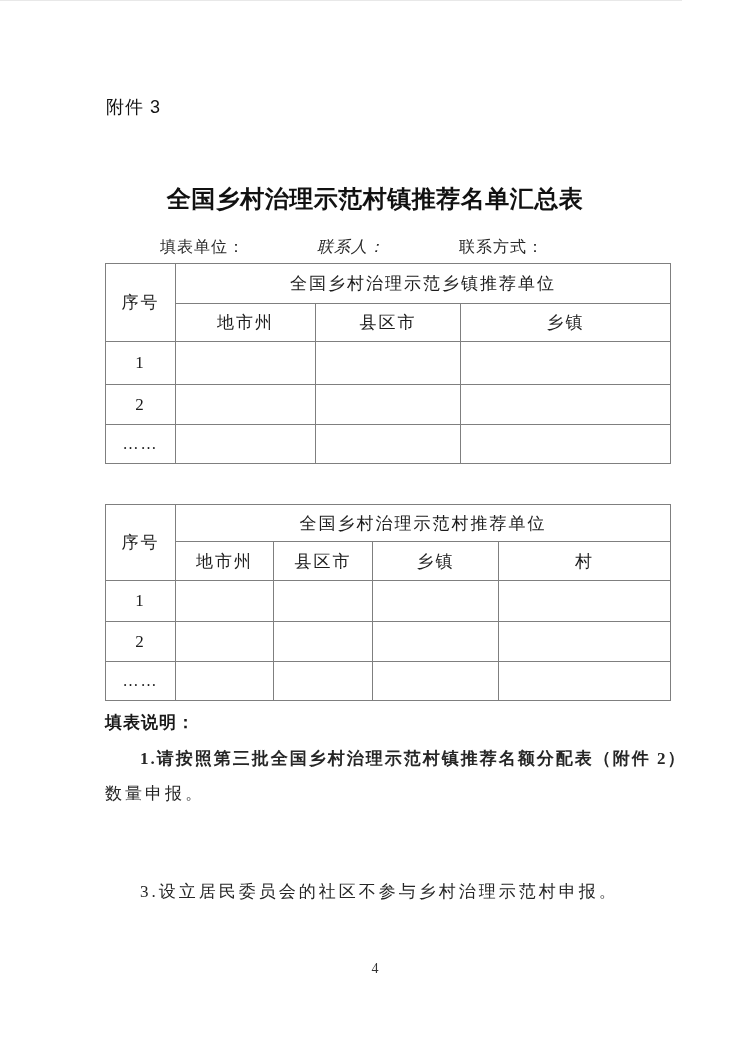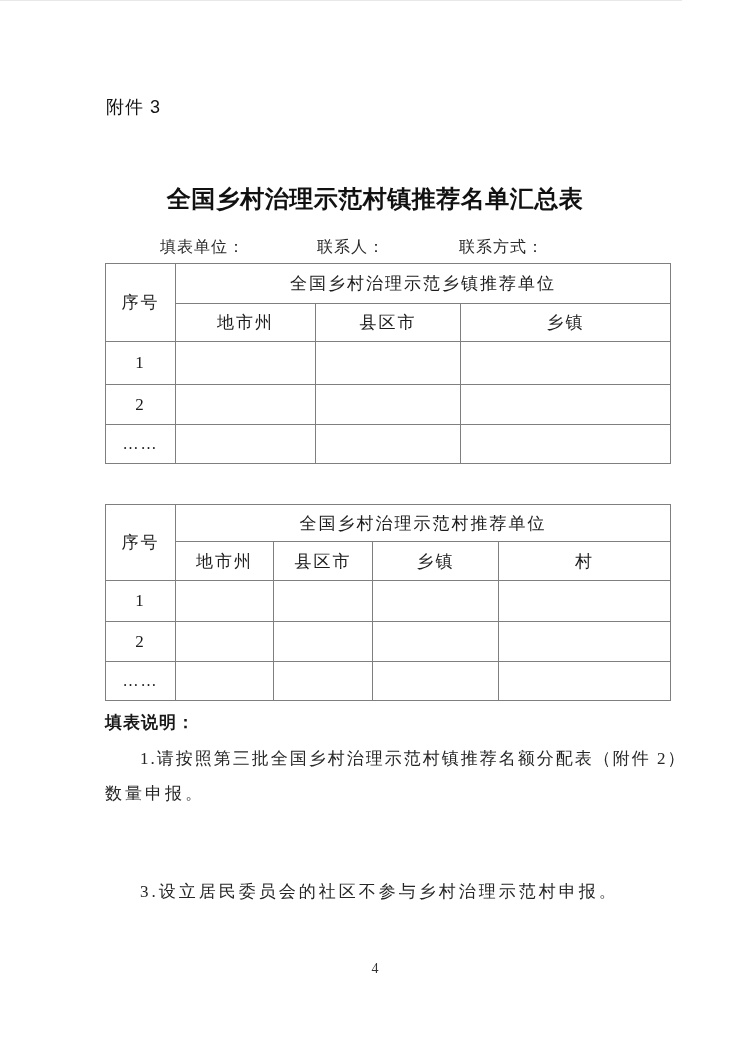--- a/index.html
+++ b/index.html
@@ -33,21 +33,21 @@
     text-align: center;
     font-size: 24px;
     font-weight: bold;
     letter-spacing: 0.5px;
     color: #111111;
   }
 
   .form-info { position: absolute; top: 236px; left: 0; width: 750px; height: 22px; font-size: 16px; color: #2a2a2a; }
   .form-info .fi { position: absolute; top: 0; letter-spacing: 1px; margin-left: 48px; }
   .fi-unit    { left: 112px; }
-  .fi-contact { left: 269px; }
+  .fi-contact { left: 269px; font-style: italic; }
   .fi-method  { left: 411px; }
 
   table.doc-table {
     position: absolute;
     left: 105px;
     width: 565px;
     border-collapse: collapse;
     table-layout: fixed;
     font-size: 17px;
     color: #1c1c1c;
@@ -90,21 +90,21 @@
   .note-line {
     position: absolute;
     left: 105px;
     width: 570px;
     font-size: 17px;
     color: #262626;
     letter-spacing: 3px;
     white-space: nowrap;
   }
   .note-line.indent { left: 140px; width: 535px; }
-  .nl-1 { top: 746px; letter-spacing: 2px; }
+  .nl-1 { top: 746px; letter-spacing: 2px; font-weight: bold; }
   .nl-2 { top: 781px; }
   .nl-3 { top: 816px; }
   .nl-4 { top: 851px; margin-top: 28px; }
 
   .page-number {
     position: absolute;
     left: 0;
     top: 960px;
     width: 750px;
     text-align: center;

